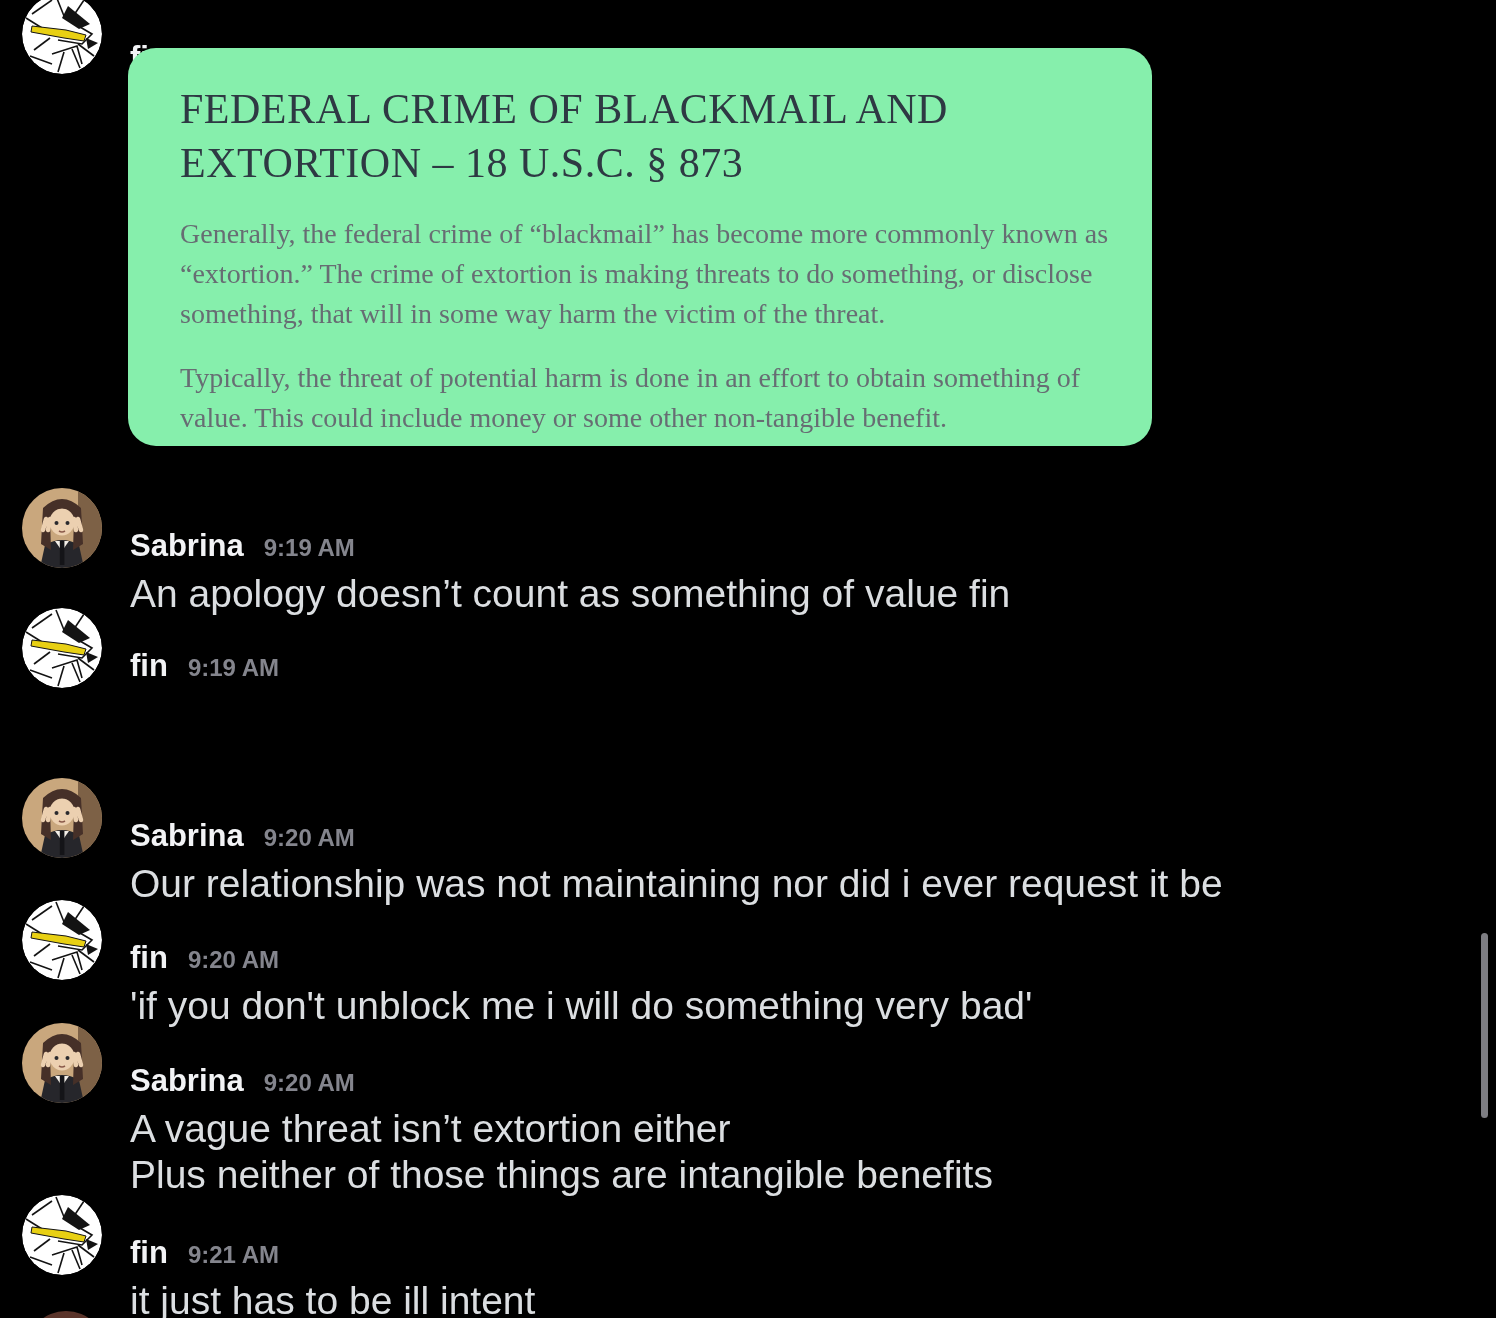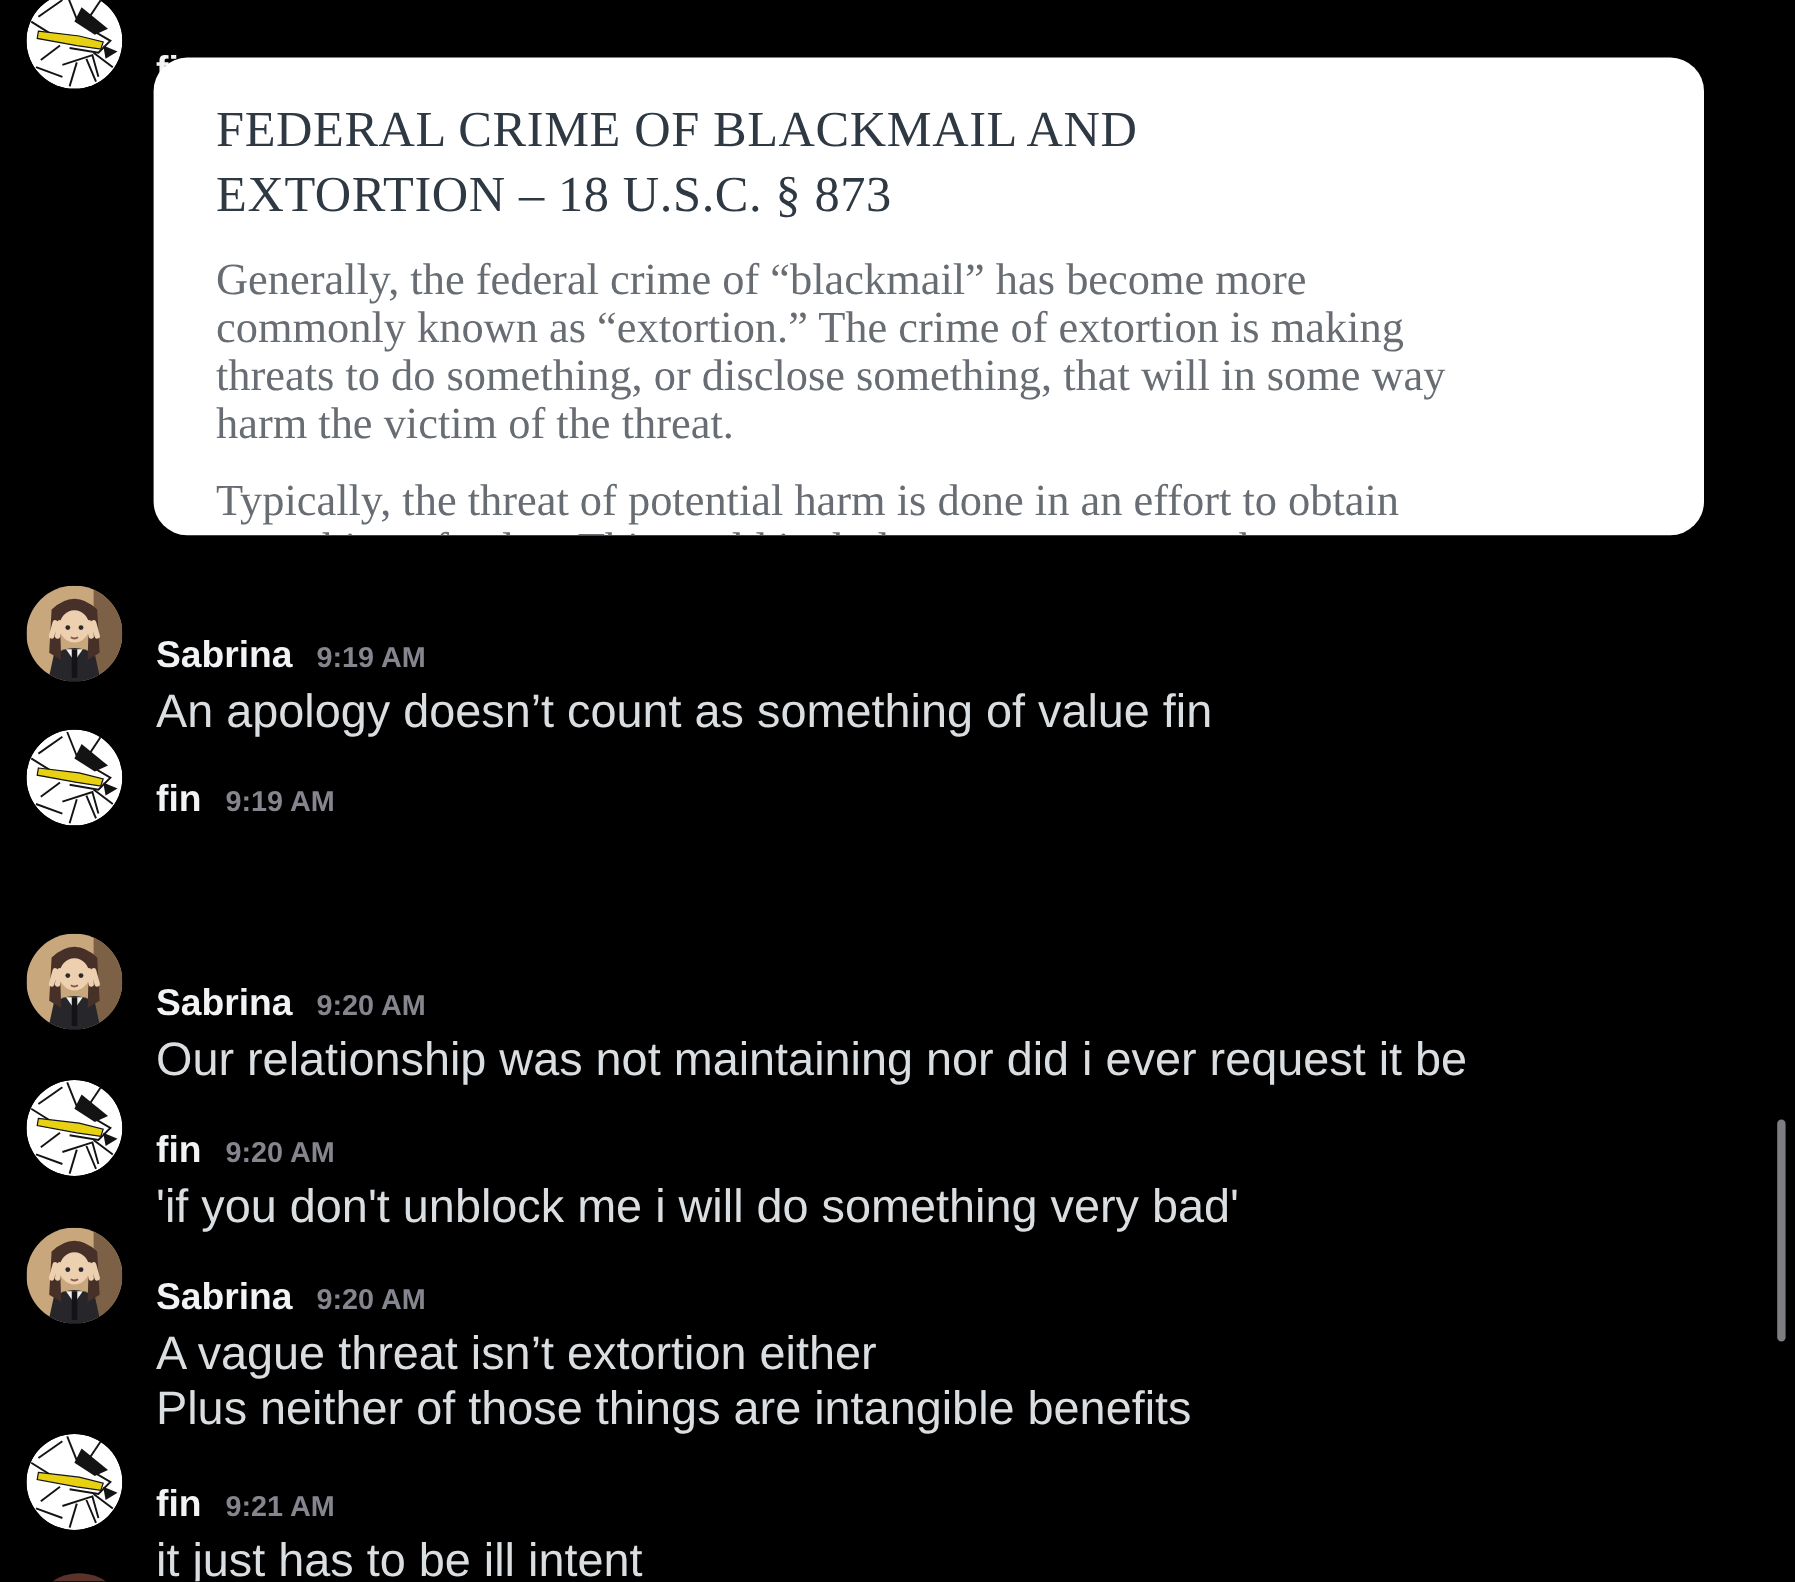--- a/index.html
+++ b/index.html
@@ -21,32 +21,32 @@
   .msg-content { position:absolute; left:130px; top:0; right:40px;margin-top:39px; }
   .msg-header { display:flex; align-items:baseline; gap:20px; height:38px; }
   .username { color:#f2f3f5; font-size:31px; font-weight:700; line-height:38px; cursor:pointer; }
   .timestamp { color:#84858d; font-size:24px; font-weight:700; }
   .msg-line { color:#dbdee1; font-size:39px; line-height:46px; font-weight:400; }
   .msg-body { margin-top:6px; }
 
   
   .attachment-card {
     position:absolute; left:128px; top:48px;
-    width:1292px; height:398px;
-    background:#ffffff; border-radius:28px;
+    width:1024px; height:398px;
+    background:#86efac; border-radius:28px;
     overflow:hidden; cursor:pointer;
     font-family:"Liberation Serif", serif;
     padding:34px 28px 0 52px;
   }
   .attachment-title {
     color:#2e3943; font-size:42px; line-height:54px;
     font-weight:400; letter-spacing:0.5px; max-width:980px;
   }
   .attachment-para {
-    color:#676d73; font-size:37px; line-height:40px;
+    color:#676d73; font-size:28px; line-height:40px;
     margin-top:24px; max-width:1030px;
   }
 
   .scrollbar-thumb {
     position:absolute; left:1481px; top:933px;
     width:7px; height:185px; border-radius:4px;
     background:#7d7d82; cursor:grab;
   }
   .partial-avatar {
     position:absolute; left:26px; top:1311px;

